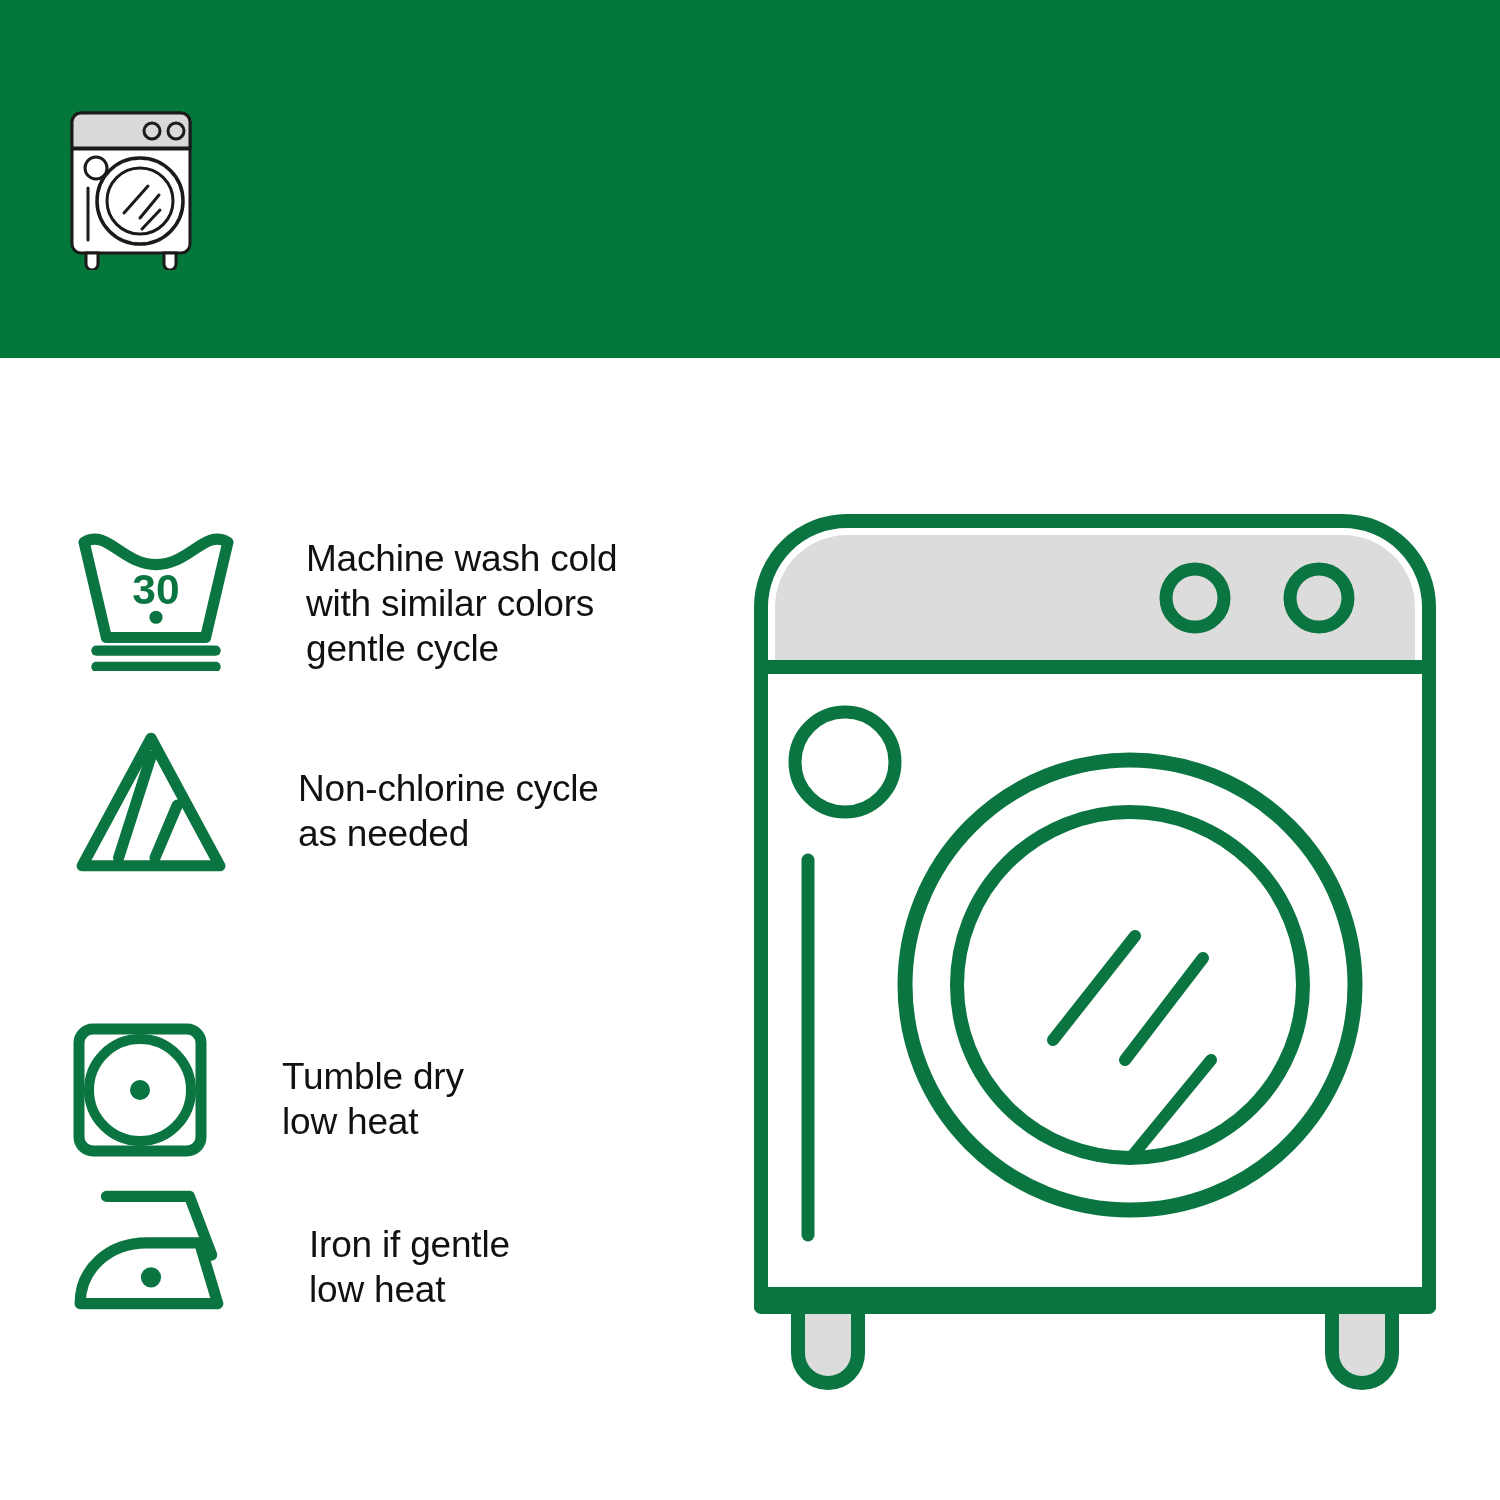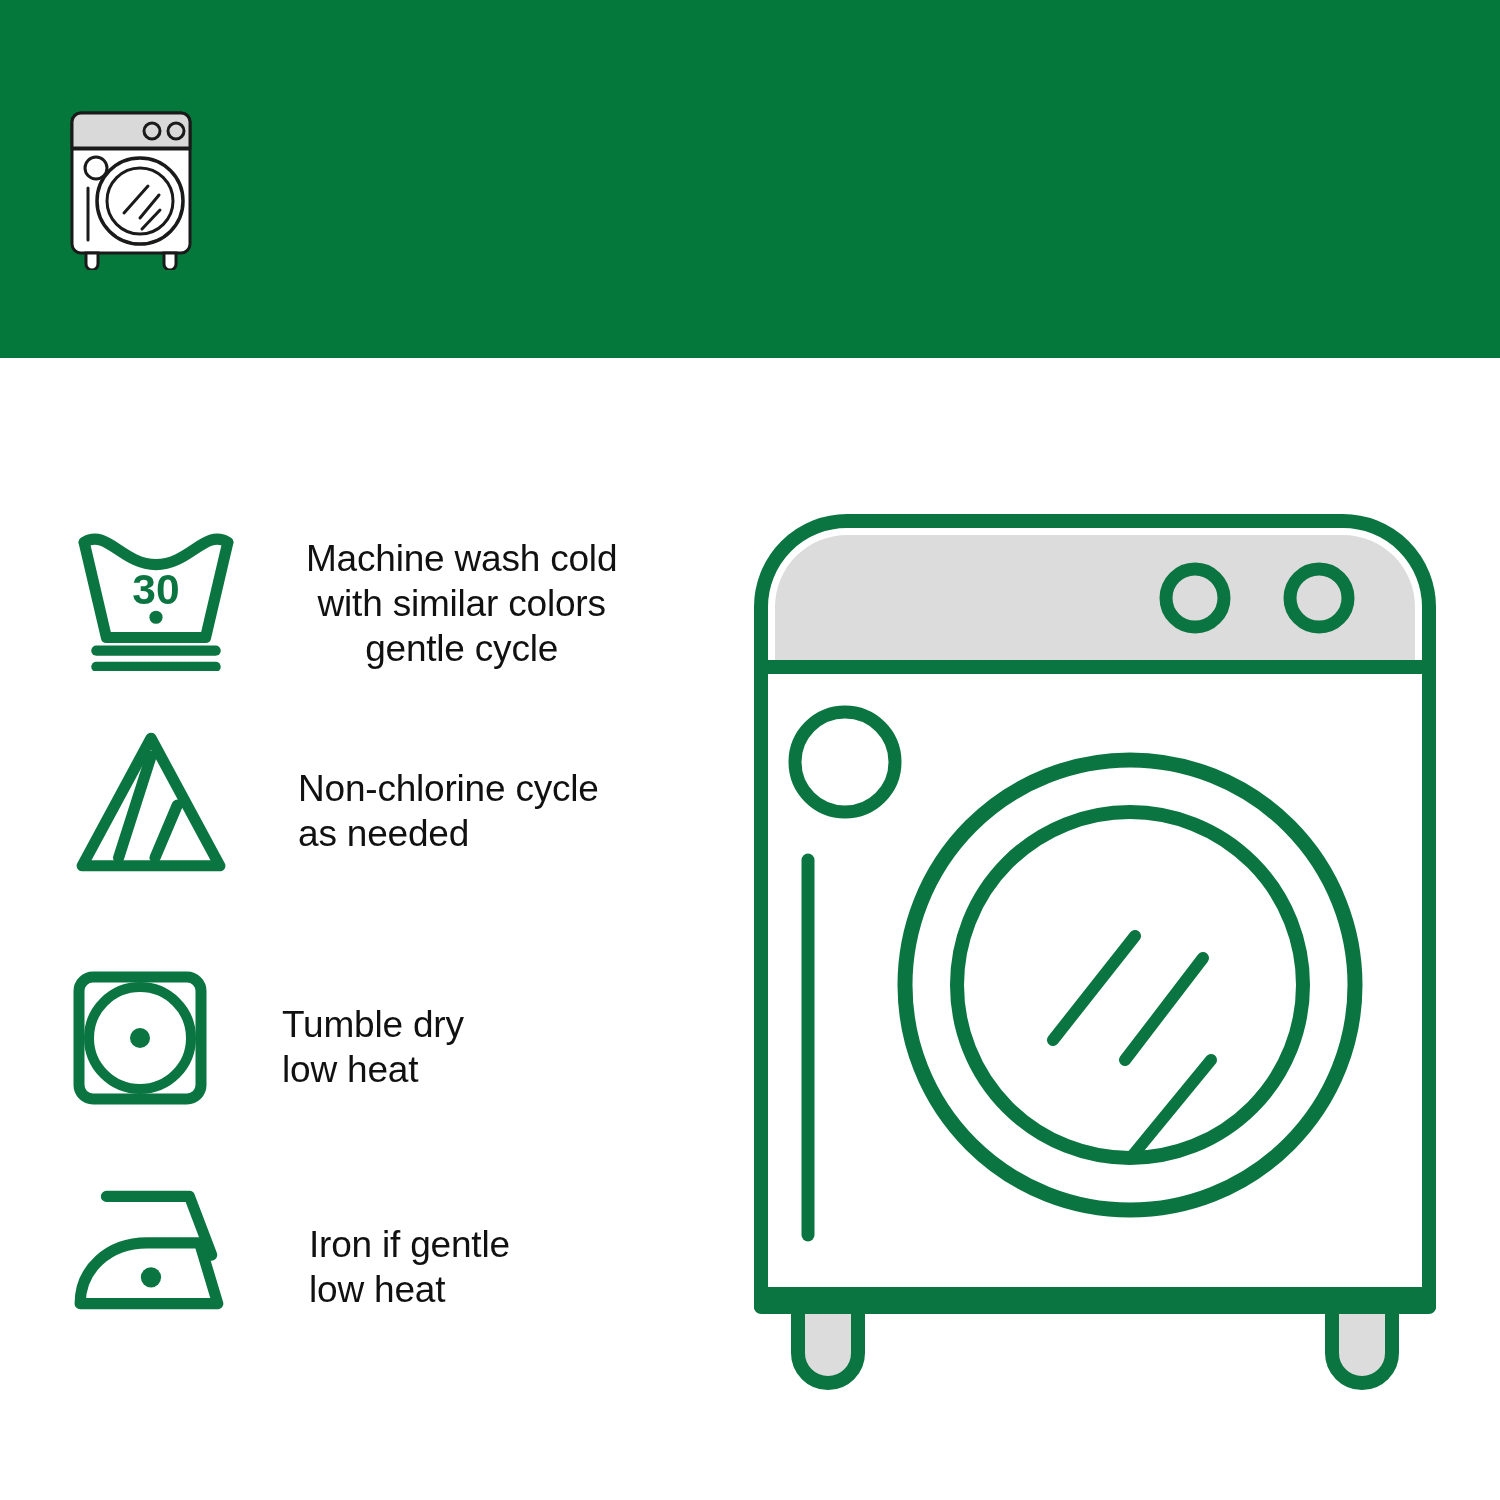--- a/index.html
+++ b/index.html
@@ -58,24 +58,24 @@
     margin-left:0;
     color:#111111;
     font-size:37px;
     line-height:45px;
     font-weight:400;
     letter-spacing:-0.2px;
     white-space:pre-line;
   }
   #row-wash   { top:524px; }
   #row-bleach { top:726px; }
-  #row-dry    { top:968px; }
+  #row-dry    { top:1020px; }
   #row-iron   { top:1180px; }
 
-  #row-wash   .txt { margin-left:64px; margin-top:12px;text-align:center; }
+  #row-wash   .txt { margin-left:64px; margin-top:12px; }
   #row-bleach .txt { margin-left:66px; margin-top:40px; }
   #row-dry    .txt { margin-left:72px; margin-top:34px; }
   #row-iron   .txt { margin-left:72px; margin-top:42px; }
 
   
   .machine-wrap { position:absolute; left:735px; top:495px; width:720px; height:920px; }
 </style>
 </head>
 <body>
 

